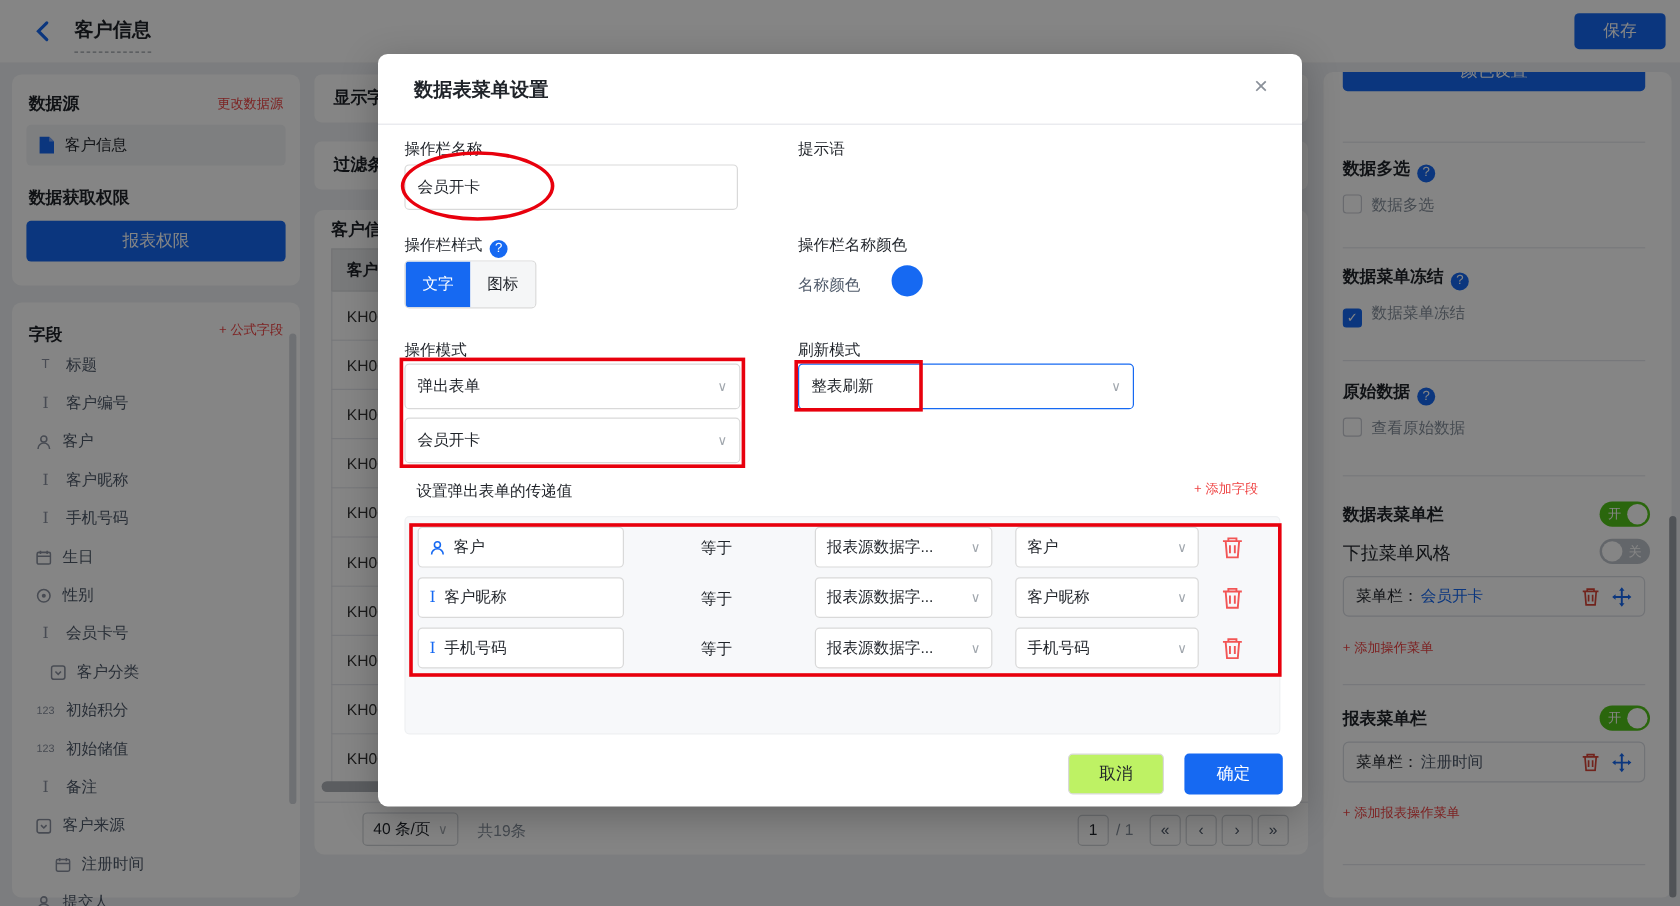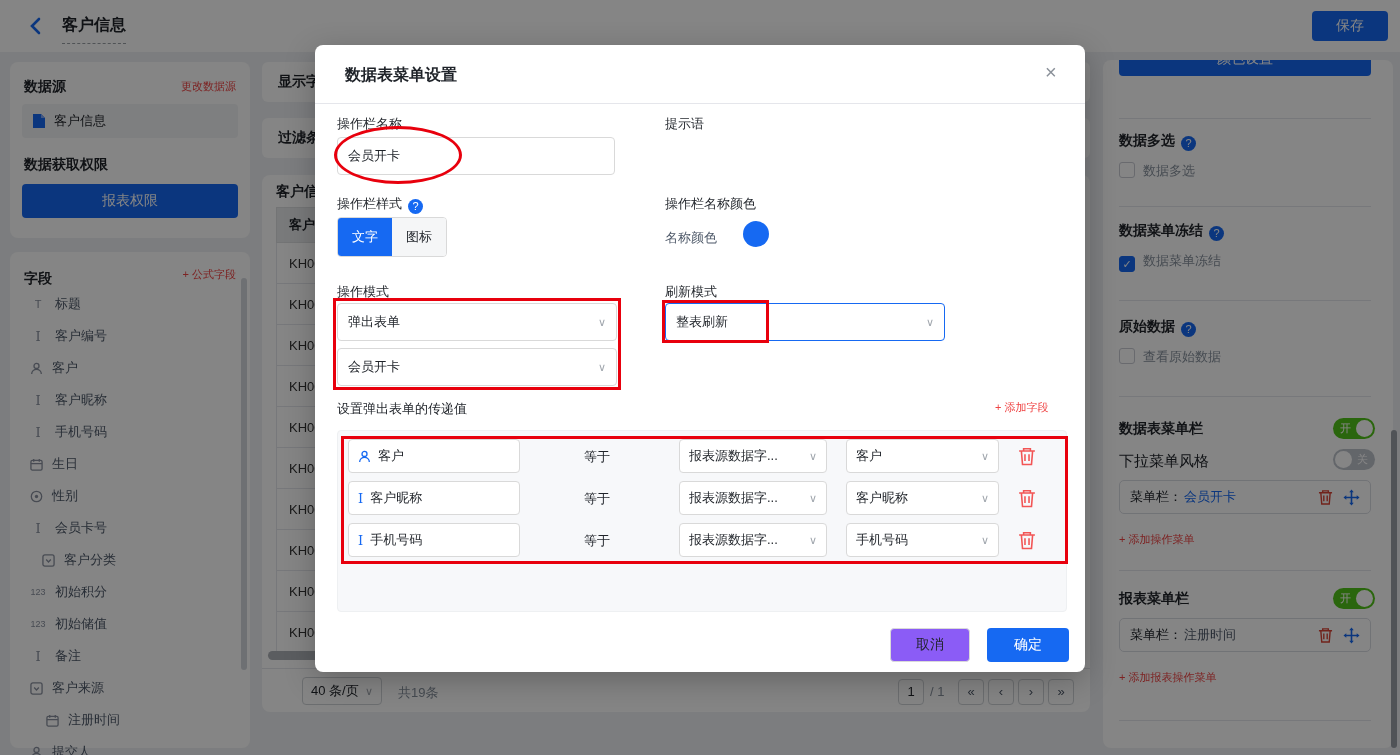--- a/index.html
+++ b/index.html
@@ -73,21 +73,21 @@
   .seg > div { width:54px; height:38px; display:flex; align-items:center; justify-content:center; font-size:13px; }
   .seg .active { background:#1669f2; color:#fff; }
   .seg .idle { background:#f5f6f7; color:#1f2329; }
   .color-dot { position:absolute; width:26px; height:26px; border-radius:50%; background:#1669f2; cursor:pointer; }
   .pass-panel { position:absolute; left:22px; top:385px; width:730px; height:182px; background:#f7f8fa; border:1px solid #eef0f2; border-radius:4px; }
   .prow-field { position:absolute; width:172px; height:34px; background:#fff; border:1px solid #d9d9d9; border-radius:4px; display:flex; align-items:center; gap:7px; padding-left:9px; }
   .prow-dd { position:absolute; height:34px; background:#fff; border:1px solid #d9d9d9; border-radius:4px; display:flex; align-items:center; justify-content:space-between; padding:0 9px; cursor:pointer; }
   .equals { position:absolute; font-size:13px; color:#1f2329; }
   .trash { position:absolute; width:18px; height:20px; cursor:pointer; }
   .m-btn { position:absolute; top:583px; height:34px; border-radius:4px; font-size:14px; cursor:pointer; }
-  .m-cancel { left:575px; width:80px; background:#8b5cf6; border:1px solid #d9d9d9; color:#1f2329; }
+  .m-cancel { left:575px; width:80px; background:#bef264; border:1px solid #d9d9d9; color:#1f2329; }
   .m-ok { left:672px; width:82px; background:#1669f2; border:none; color:#fff; }
 
   
   .anno { position:absolute; border:3px solid #e8000d; z-index:20; pointer-events:none; }
   .anno.ellipse { border-radius:50%; }
 </style>
 </head>
 <body>
 
 <div class="screen">
@@ -355,21 +355,21 @@
     <div class="dd" style="left:22px;top:303px;width:280px;">
       <span>会员开卡</span>
       <span class="chev">∨</span>
     </div>
     <div class="m-label" style="left:350px;top:238px;">刷新模式</div>
     <div class="dd focus" style="left:350px;top:258px;width:280px;">
       <span>整表刷新</span>
       <span class="chev">∨</span>
     </div>
 
-    <div class="m-label" style="left:22px;top:355px;">设置弹出表单的传递值</div>
+    <div class="m-label" style="left:32px;top:355px;">设置弹出表单的传递值</div>
     <div class="abs link" style="left:680px;top:355px;">+ 添加字段</div>
 
     <div class="pass-panel">
 
       <div class="prow-field" style="left:10px;top:8px;">
         <svg width="13" height="13" viewBox="0 0 14 14">
             <circle cx="7" cy="4.2" r="2.7" fill="none" stroke="#1669f2" stroke-width="1.4"></circle>
             <path d="M1.8 13 a5.2 5.2 0 0 1 10.4 0" fill="none" stroke="#1669f2" stroke-width="1.4"></path>
           </svg>
         <span>客户</span>

